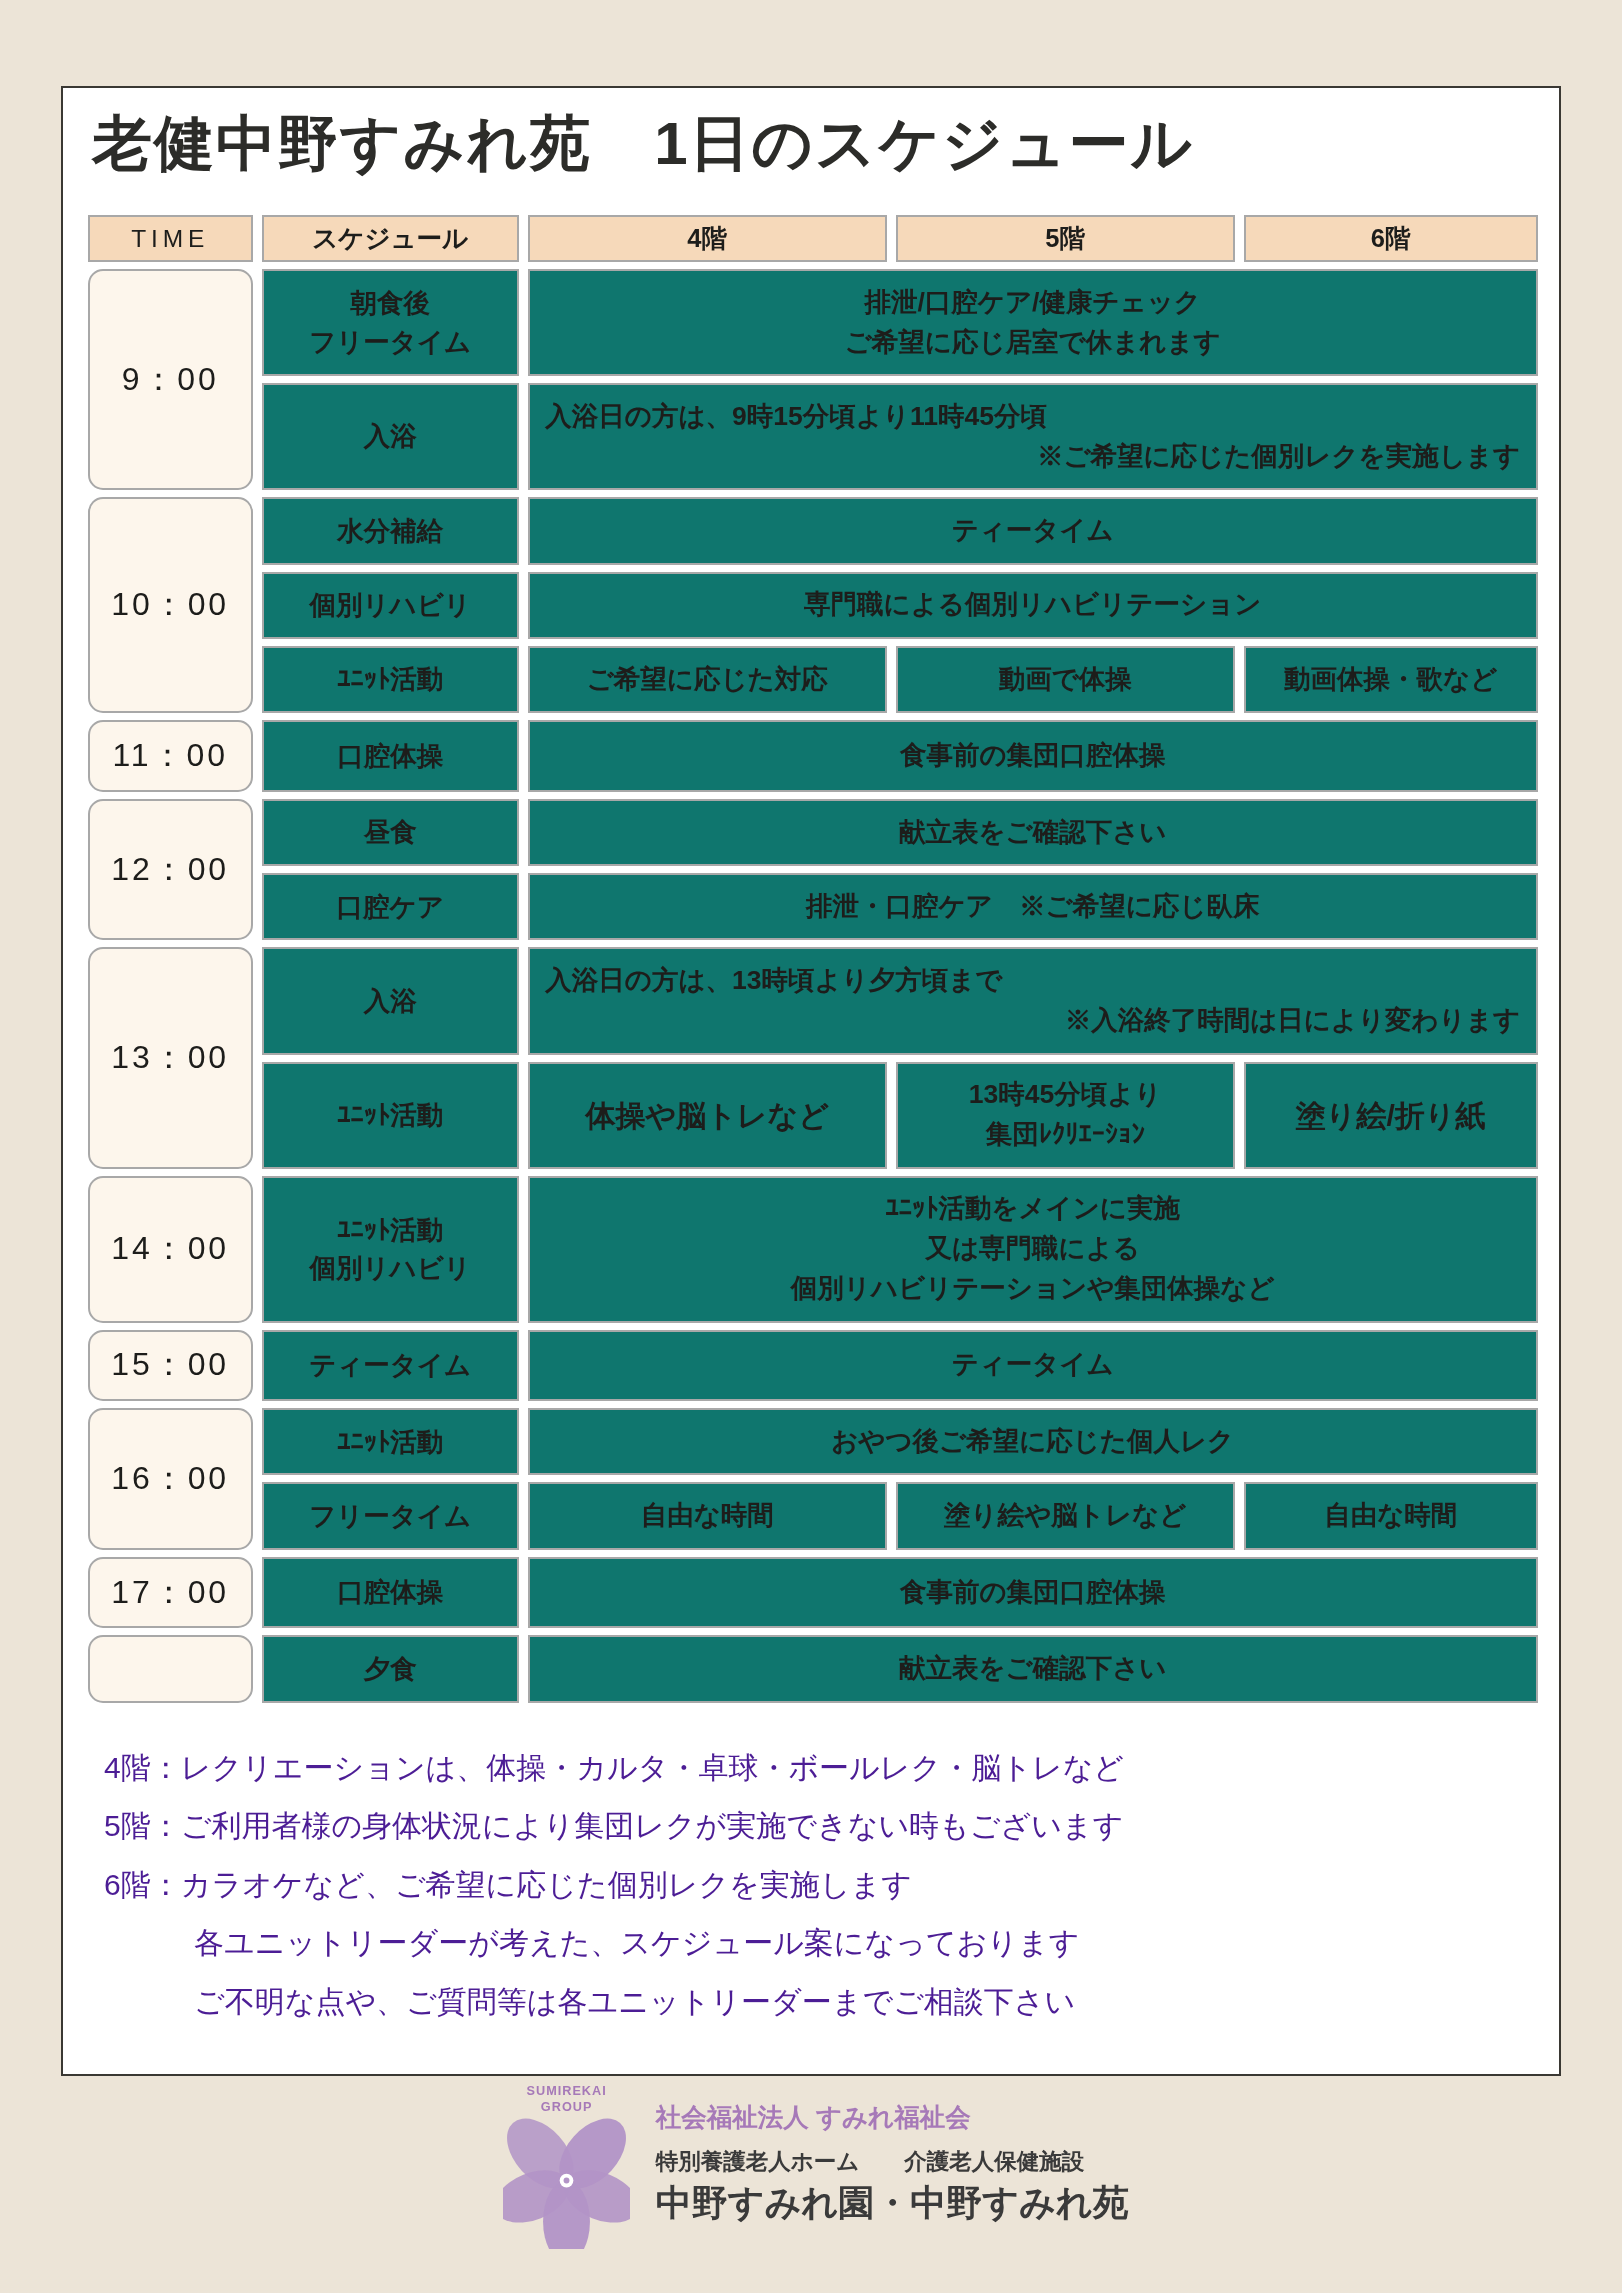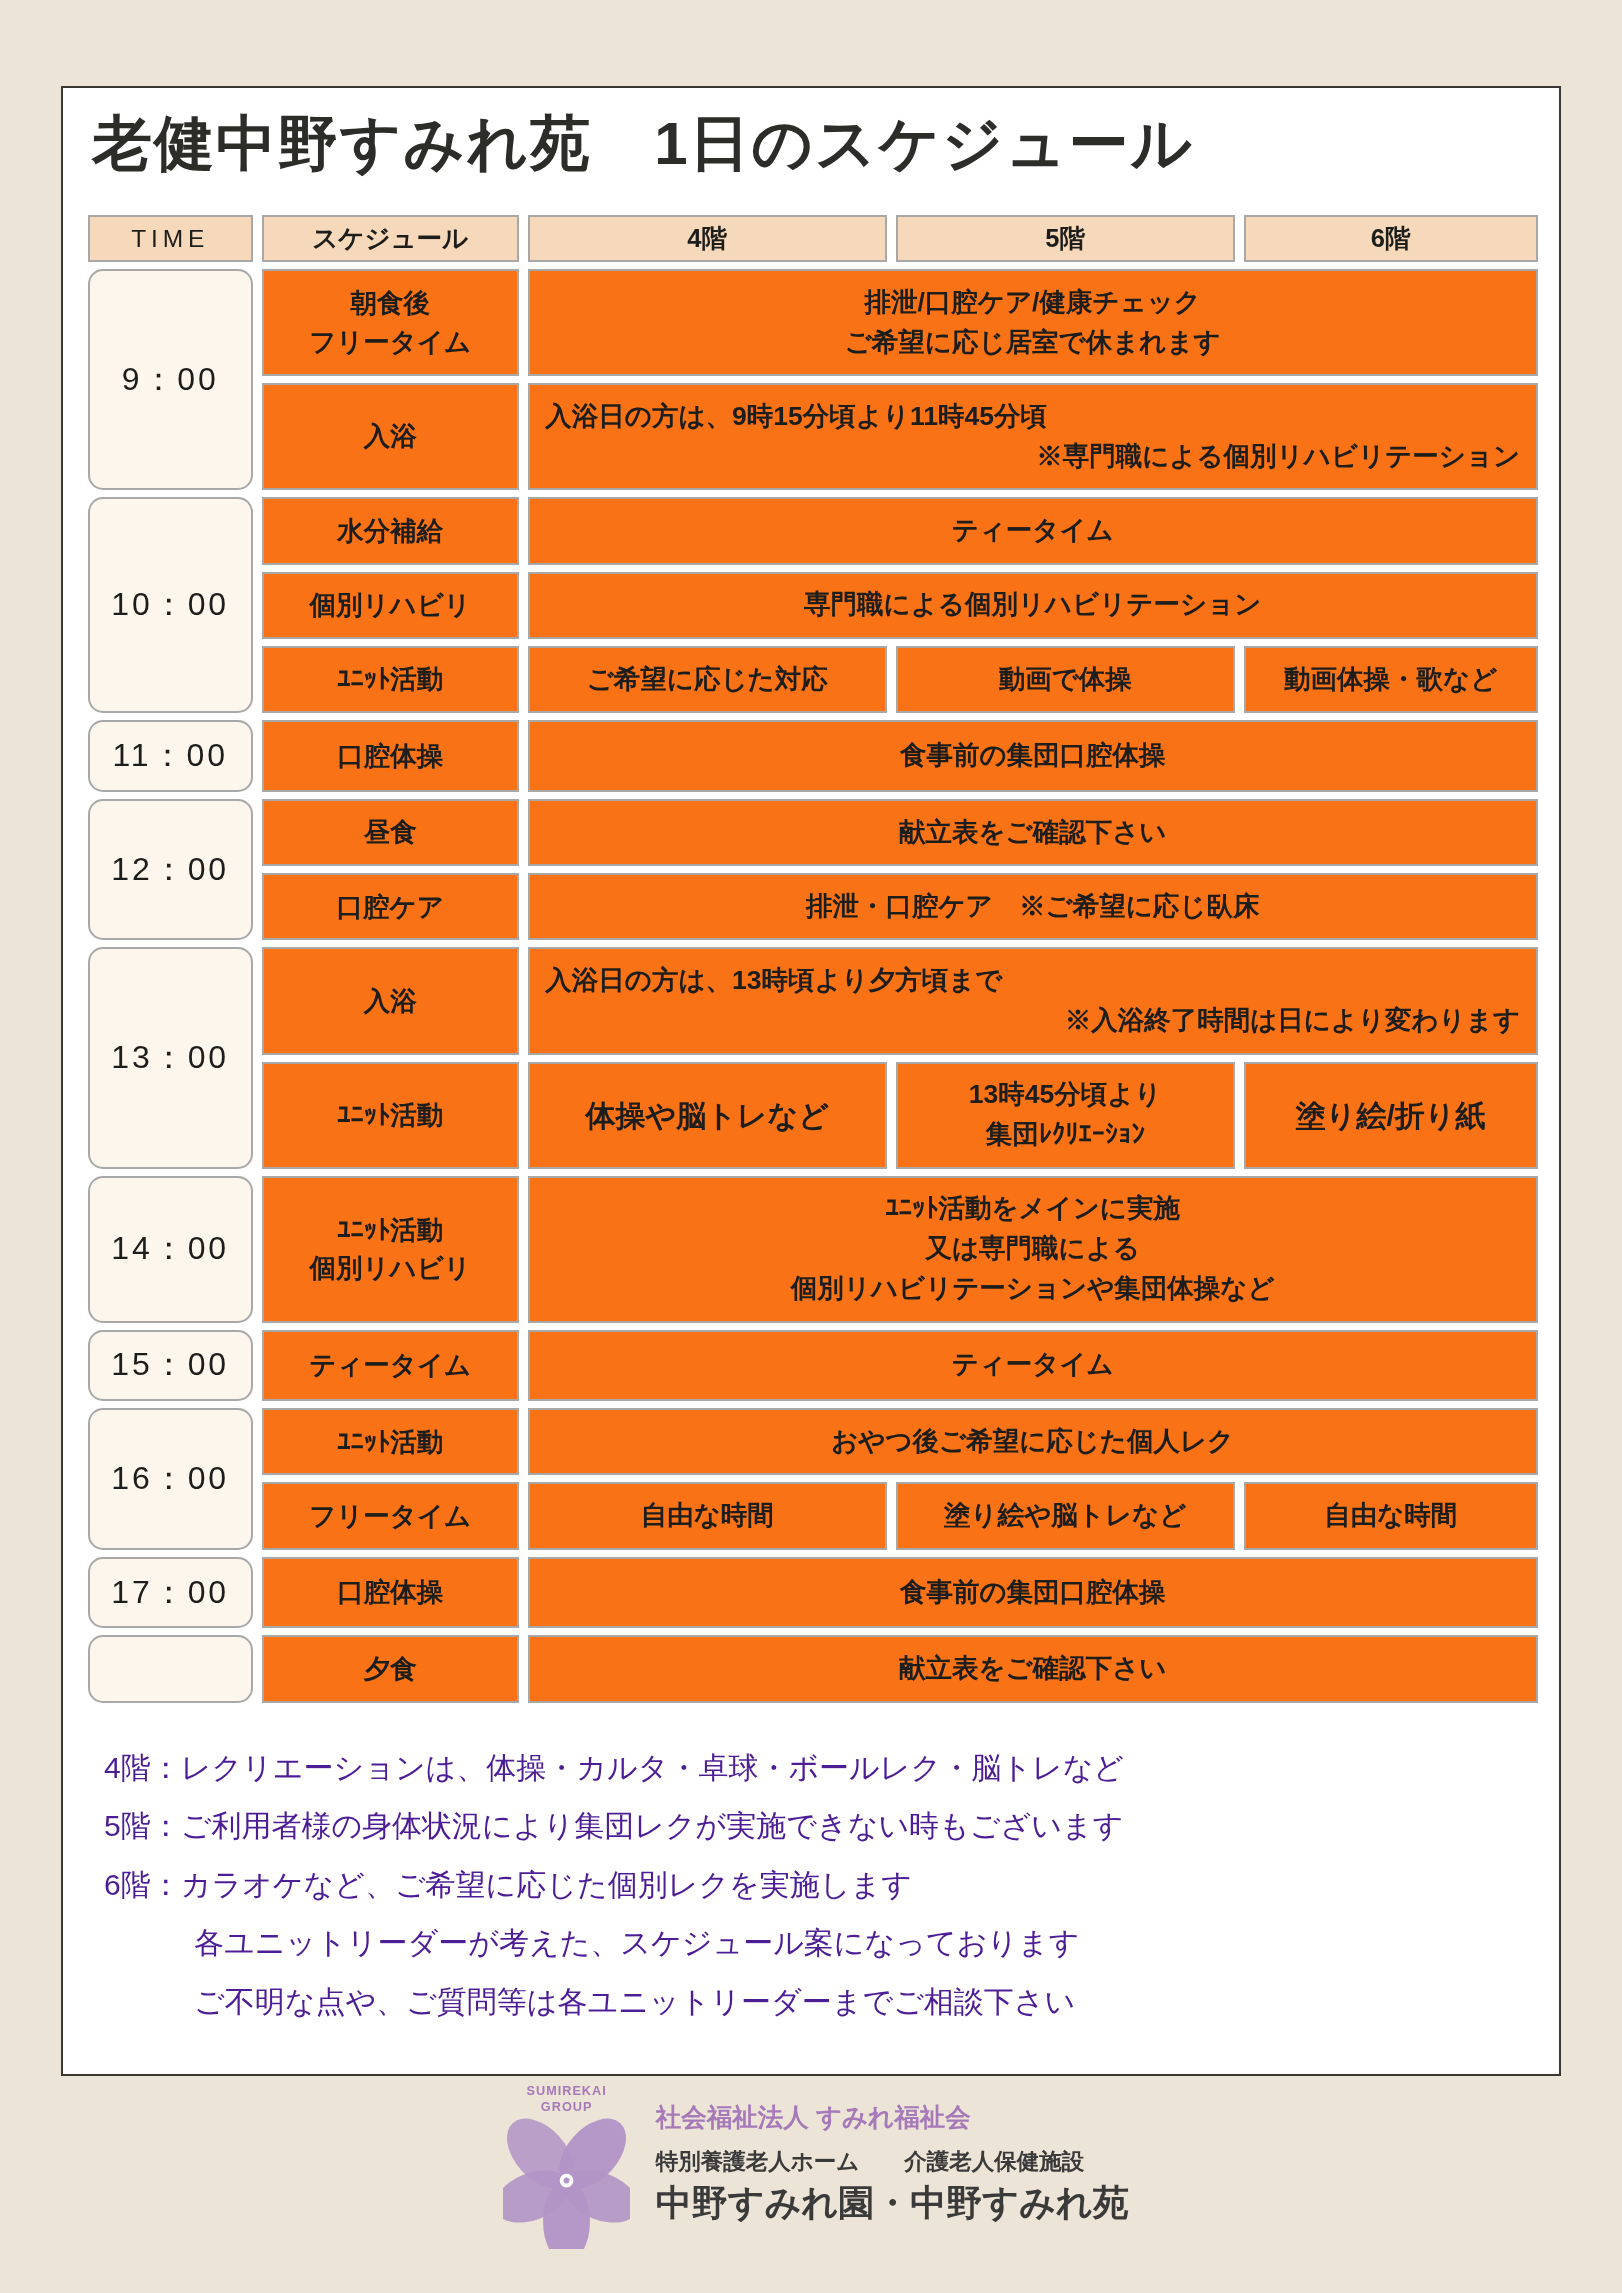--- a/index.html
+++ b/index.html
@@ -37,21 +37,21 @@
     overflow:hidden;
   }
   th {
     background:#f6d9ba;
     font-size:25.5px; font-weight:bold;
     height:39px; padding:3.9px;
     text-align:center; vertical-align:middle;
   }
   th.time-h { font-weight:normal; letter-spacing:4.9px; font-size:24.5px; }
   td {
-    background:#f97316;
+    background:#0f766e;
     text-align:center; vertical-align:middle;
     padding:11.8px 7.8px;
   }
   td.time {
     background:#fdf6ec;
     font-size:32px; font-weight:normal;
     letter-spacing:2.9px;
     white-space:nowrap;
     border-radius:15px;
   }
@@ -120,21 +120,21 @@
             <div class="line">排泄/口腔ケア/健康チェック</div>
             <div class="line">ご希望に応じ居室で休まれます</div>
           </td>
         </tr>
         <tr>
           <td class="sched">
             <div class="line">入浴</div>
           </td>
           <td class="cell" colspan="3">
             <div class="line left">入浴日の方は、9時15分頃より11時45分頃</div>
-            <div class="line right">※専門職による個別リハビリテーション</div>
+            <div class="line right">※ご希望に応じた個別レクを実施します</div>
           </td>
         </tr>
         <tr>
           <td class="time" rowspan="3">10：00</td>
           <td class="sched">
             <div class="line">水分補給</div>
           </td>
           <td class="cell" colspan="3">
             <div class="line">ティータイム</div>
           </td>

